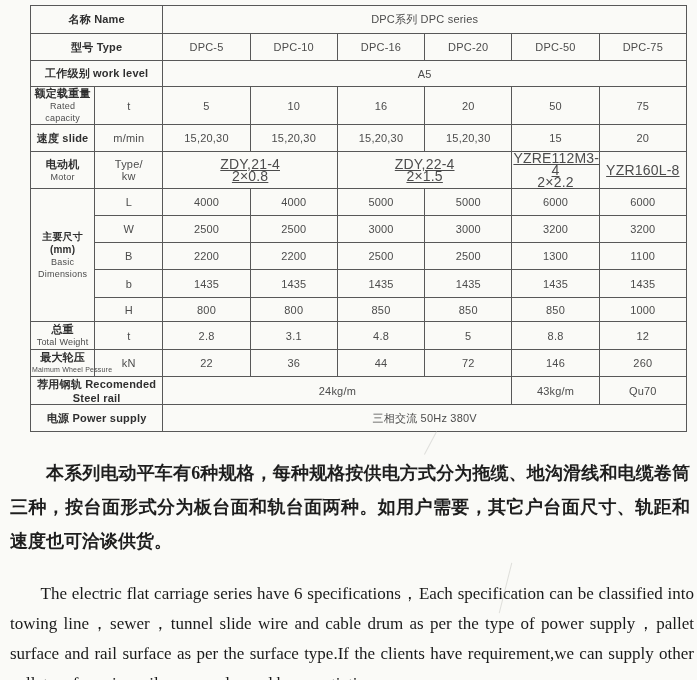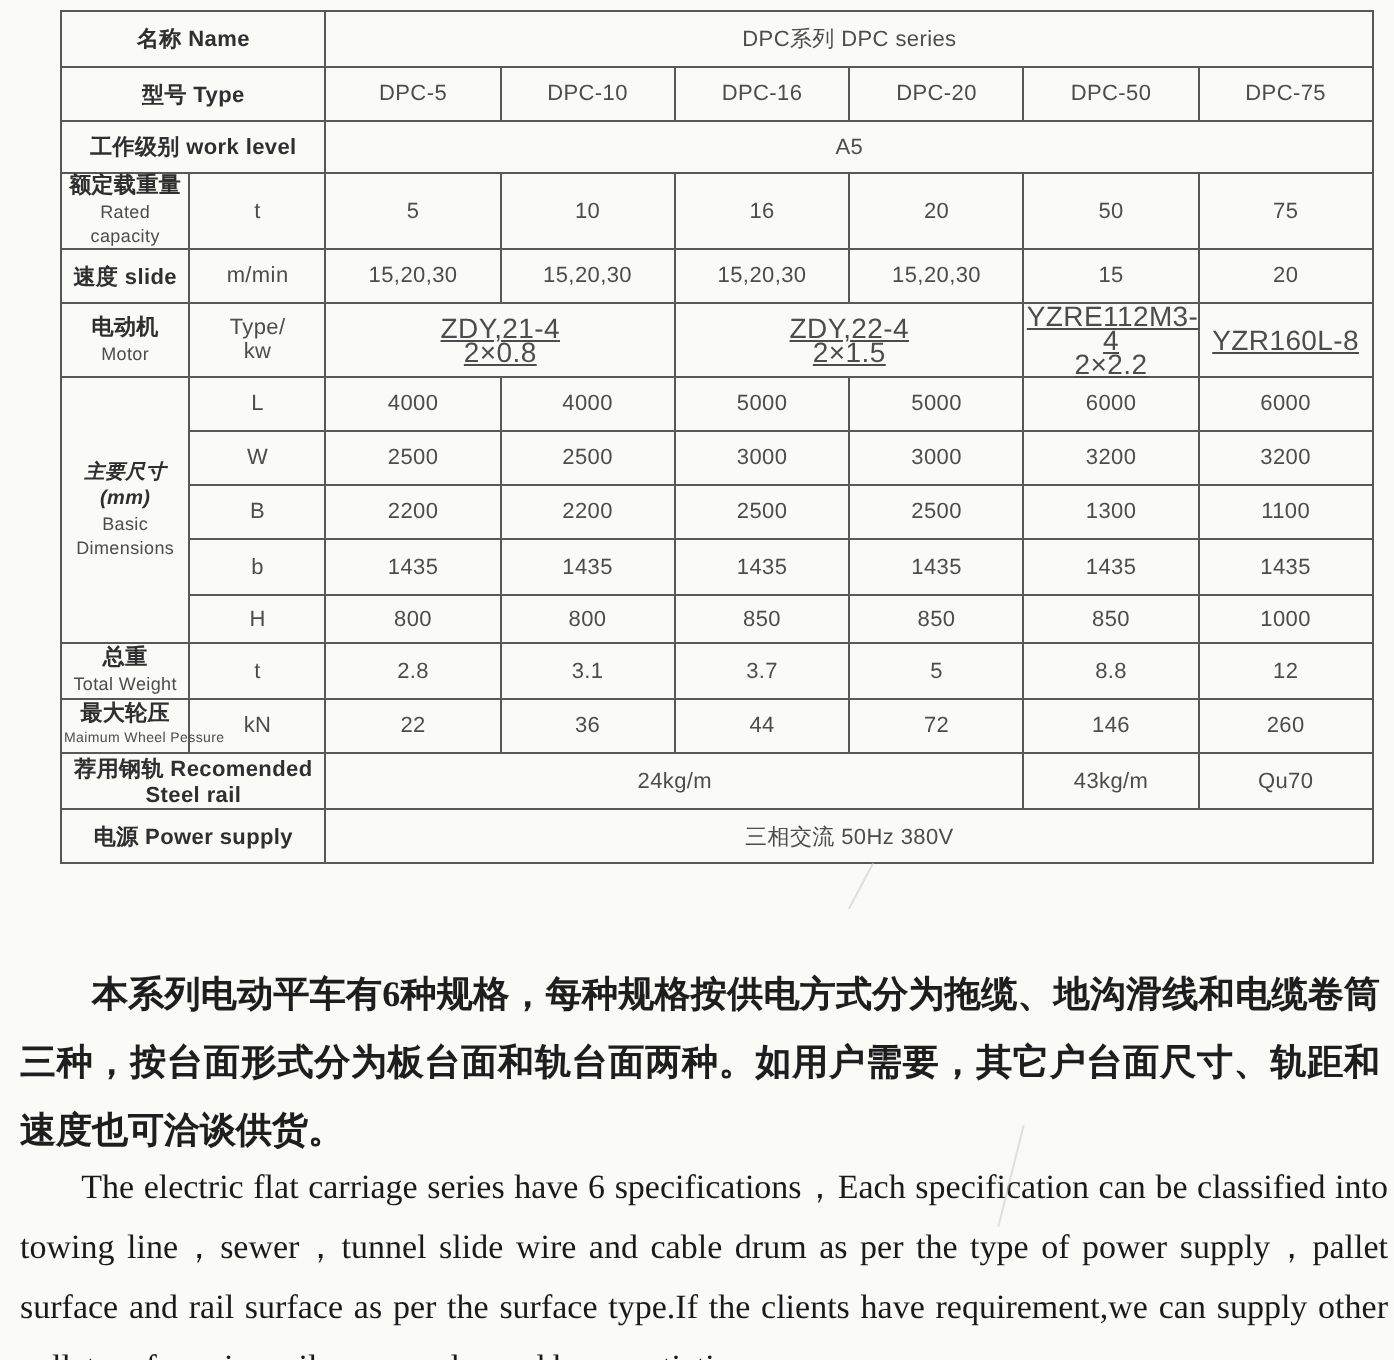--- a/index.html
+++ b/index.html
@@ -37,21 +37,21 @@
   .en-tiny{font-size:7px;line-height:8px;white-space:nowrap;overflow:visible;}
   .stack div{line-height:12px;}
   .stack .zh{line-height:13px;}
   .spec .spec2{line-height:12px;font-size:14px;text-decoration:underline;}
 
   tr.h28{height:28px;} tr.h27{height:27px;} tr.h26{height:26px;padding-left:40px;}
   tr.h25{height:25px;margin-left:16px;} tr.h24{height:24px;}
 
   
   .para-zh{
-    position:absolute;left:10px;top:462px;width:680px;
+    position:absolute;left:10px;top:438px;width:680px;
     font-family:"Liberation Serif","DejaVu Serif",serif;
     font-weight:bold;
     font-size:18px;line-height:34px;
     color:#1e1e1e;
     text-align:justify;
     text-indent:2em;
   }
   .para-en{
     position:absolute;left:10px;top:562px;width:684px;
     font-family:"Liberation Serif","DejaVu Serif",serif;
@@ -157,21 +157,21 @@
         <div class="spec2">2×2.2</div>
       </td>
       <td>
         <div class="spec2">YZR160L-8</div>
       </td>
     </tr>
 
     <tr class="h27">
       <td rowspan="5">
         <div class="stack">
-          <div class="zh" style="font-size:10px;font-style:italic;">主要尺寸(mm)</div>
+          <div class="zh" style="font-size:10px;">主要尺寸(mm)</div>
           <div class="en-sub">Basic</div>
           <div class="en-sub">Dimensions</div>
         </div>
       </td>
       <td>L</td>
       <td>4000</td>
       <td>4000</td>
       <td>5000</td>
       <td>5000</td>
       <td>6000</td>
@@ -217,21 +217,21 @@
     <tr class="h28">
       <td>
         <div class="stack">
           <div class="zh">总重</div>
           <div class="en-sub">Total Weight</div>
         </div>
       </td>
       <td>t</td>
       <td>2.8</td>
       <td>3.1</td>
-      <td>3.7</td>
+      <td>4.8</td>
       <td>5</td>
       <td>8.8</td>
       <td>12</td>
     </tr>
 
     <tr class="h27">
       <td>
         <div class="stack">
           <div class="zh">最大轮压</div>
           <div class="en-tiny">Maimum Wheel Pessure</div>

